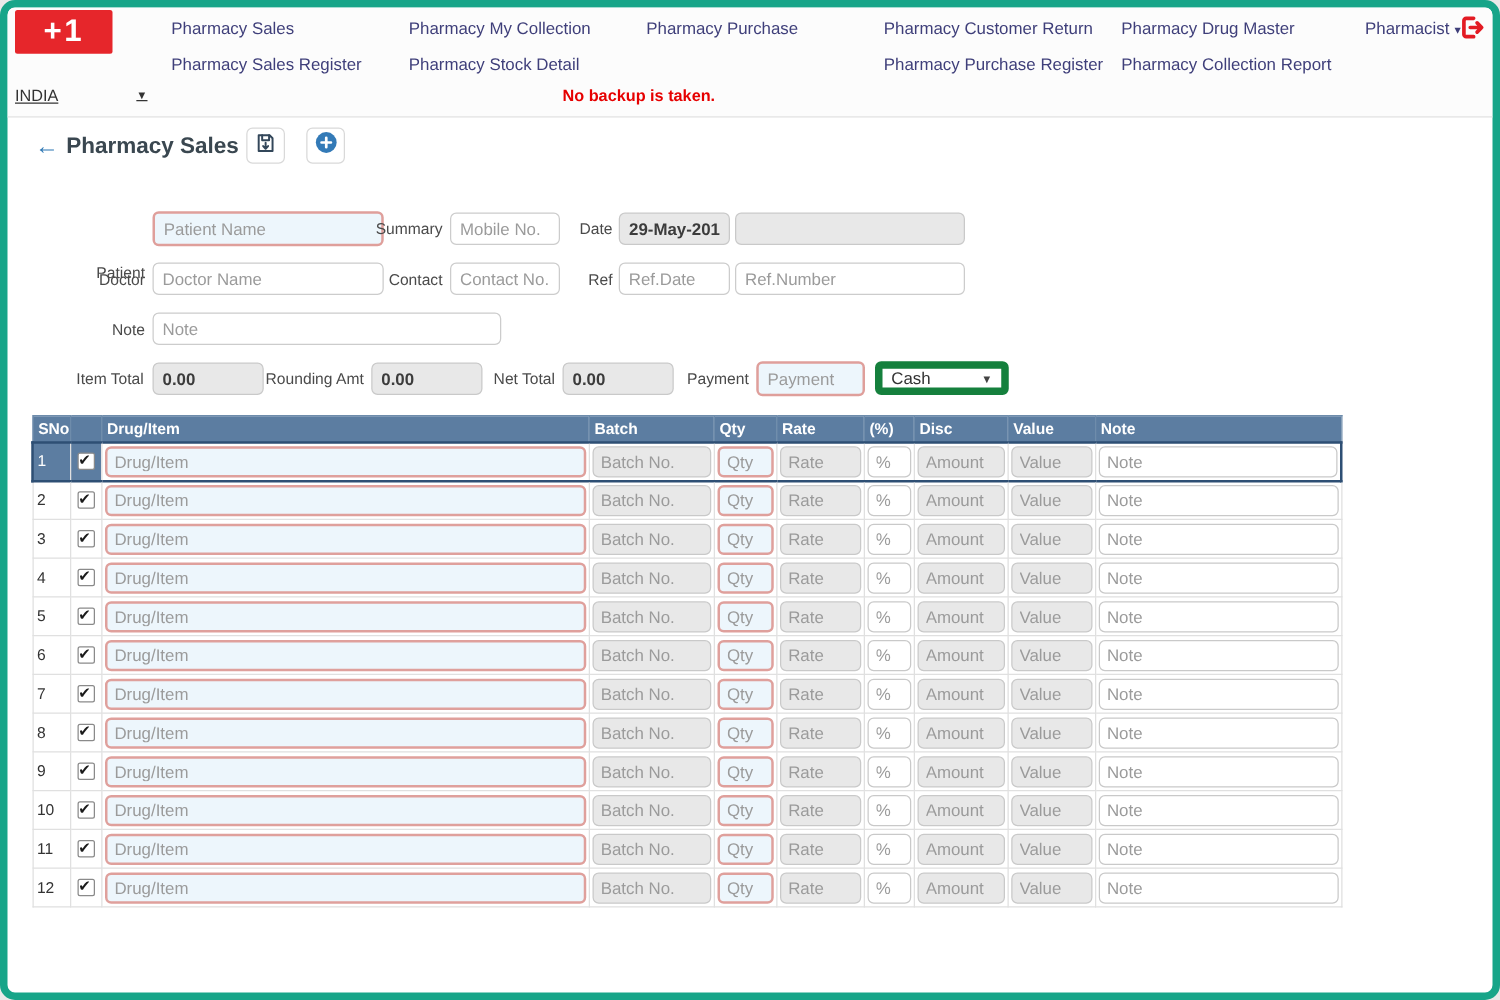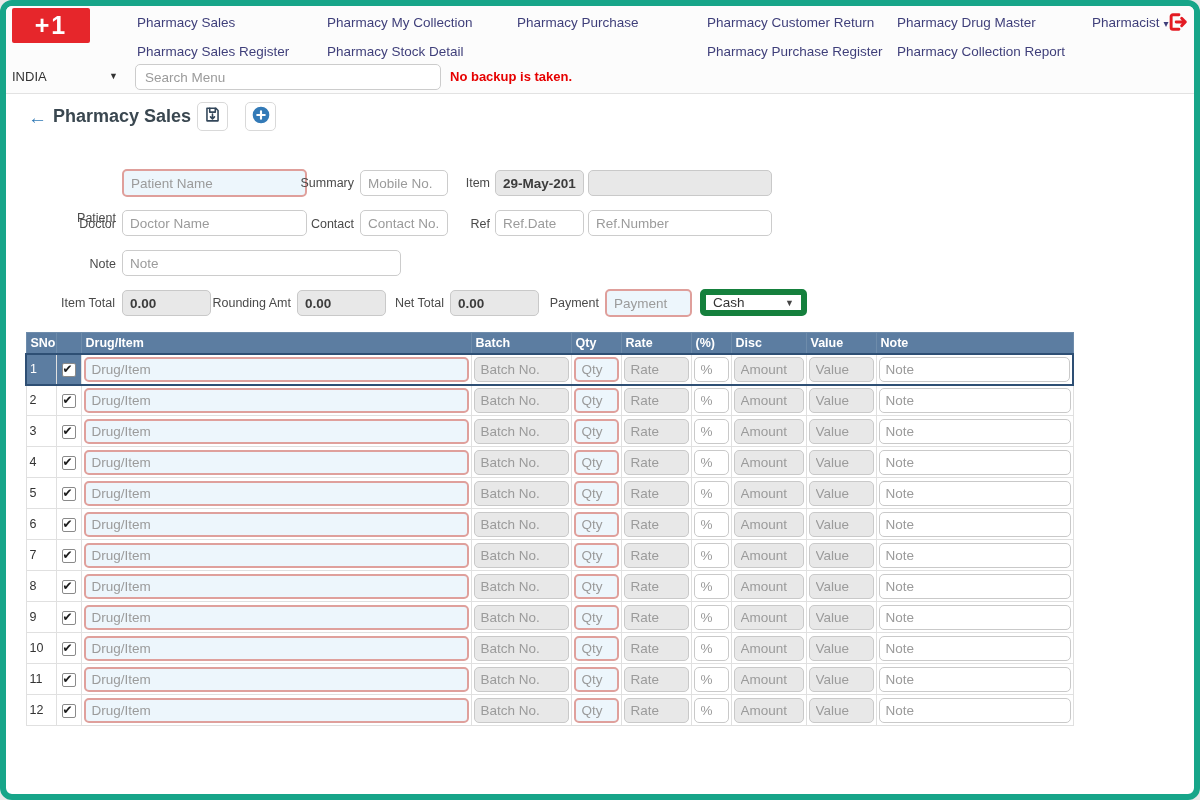--- a/index.html
+++ b/index.html
@@ -18,21 +18,21 @@
   .nav-link { position:absolute; height:26px; line-height:26px; font-size:13.5px;
               color:#3f3f7a; text-decoration:none; white-space:nowrap; cursor:pointer; }
   .r1 { top:4px; } .r2 { top:33px; }
   .c1 { left:131px; } .c2 { left:321px; } .c3 { left:511px; } .c4 { left:701px; } .c5 { left:891px; }
   .user-menu { position:absolute; left:1086px; top:4px; height:26px; line-height:26px;
                font-size:13.5px; color:#3f3f7a; cursor:pointer; white-space:nowrap; }
   .user-menu .caret { font-size:10px; margin-left:4px; }
   .logout-btn { position:absolute; left:1161px; top:5px; width:22px; height:22px; cursor:pointer; }
 
   .country-select { position:absolute; left:6px; top:58px; width:112px; height:24px;
-                    display:flex; align-items:center; font-size:13px; color:#333; cursor:pointer; }
+                    display:flex; align-items:center; font-size:13px; color:#333; cursor:pointer;text-decoration:underline; }
   .country-select .caret { margin-left:auto; font-size:9px; color:#333; padding-right:6px; }
   .search-input { position:absolute; left:129px; top:58px; width:306px; height:26px;
                   border:1px solid #ccc; border-radius:5px; padding:0 9px; font-size:13.5px;
                   font-family:"Liberation Sans",sans-serif; color:#333; background:#fff; }
   .backup-warning { position:absolute; left:444px; top:63px; font-size:13px; font-weight:bold; color:#e60000; }
 
   
   .back-arrow { position:absolute; left:22px; top:99px; font-size:19px; font-weight:bold;
                 color:#3079b5; cursor:pointer; line-height:26px; }
   .page-title { position:absolute; left:47px; top:100px; font-size:18px; font-weight:bold; color:#3a4750; }
@@ -104,21 +104,20 @@
         <path d="M13 4 H6.5 a2 2 0 0 0 -2 2 v12 a2 2 0 0 0 2 2 H13"></path>
         <path d="M10 12 h10 M16 8 l4 4 -4 4"></path>
       </svg>
     </div>
 
     <div class="country-select">
       <span>INDIA</span>
       <span class="caret">▼</span>
     </div>
 
-    <input class="search-input" placeholder="Search Menu" style="">
     <div class="backup-warning">No backup is taken.</div>
   </div>
 
   <div class="back-arrow">←</div>
   <div class="page-title">Pharmacy Sales</div>
 
   <div class="tool-btn save-btn">
     <span>
       <svg width="19" height="19" viewBox="0 0 24 24" fill="none" stroke="#33475a" stroke-width="2" stroke-linecap="round" stroke-linejoin="round">
         <path d="M5 4 h11 l3 3 v13 H5 z"></path>
@@ -136,21 +135,21 @@
       </svg>
     </span>
   </div>
 
   <div class="flabel" style="left:30px; top:164px; width:80px;margin-top:35px;">Patient</div>
   <input class="finput focus" style="left: 116px; top: 163px; width: 185px; height: 28px;" placeholder="Patient Name">
 
   <div class="flabel" style="left:294px; top:164px; width:54px;">Summary</div>
   <input class="finput" style="left: 354px; top: 164px; width: 88px;" placeholder="Mobile No.">
 
-  <div class="flabel" style="left:444px; top:164px; width:40px;">Item</div>
+  <div class="flabel" style="left:444px; top:164px; width:40px;">Date</div>
   <input class="finput dis" style="left: 489px; top: 164px; width: 89px;" disabled="" value="29-May-2018">
   <input class="finput dis" style="left: 582px; top: 164px; width: 184px;" disabled="">
 
   <div class="flabel" style="left:30px; top:205px; width:80px;">Doctor</div>
   <input class="finput" style="left: 116px; top: 204px; width: 185px;" placeholder="Doctor Name">
 
   <div class="flabel" style="left:284px; top:205px; width:64px;">Contact</div>
   <input class="finput" style="left: 354px; top: 204px; width: 88px;" placeholder="Contact No.">
 
   <div class="flabel" style="left:452px; top:205px; width:32px;">Ref</div>

